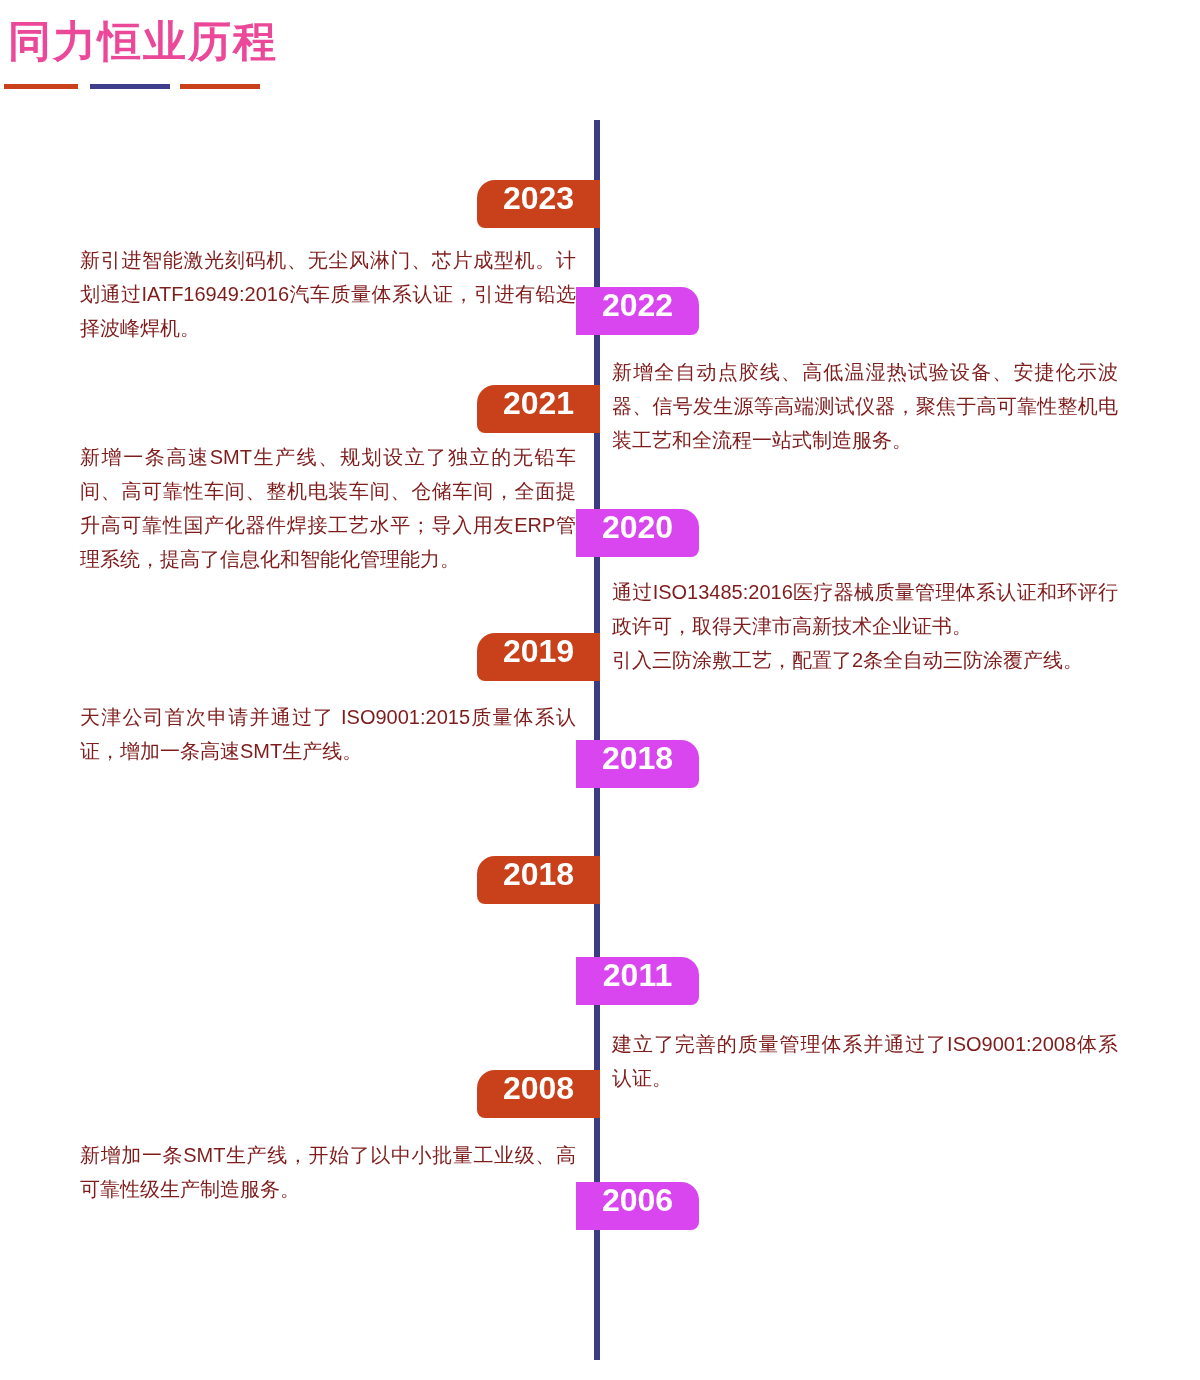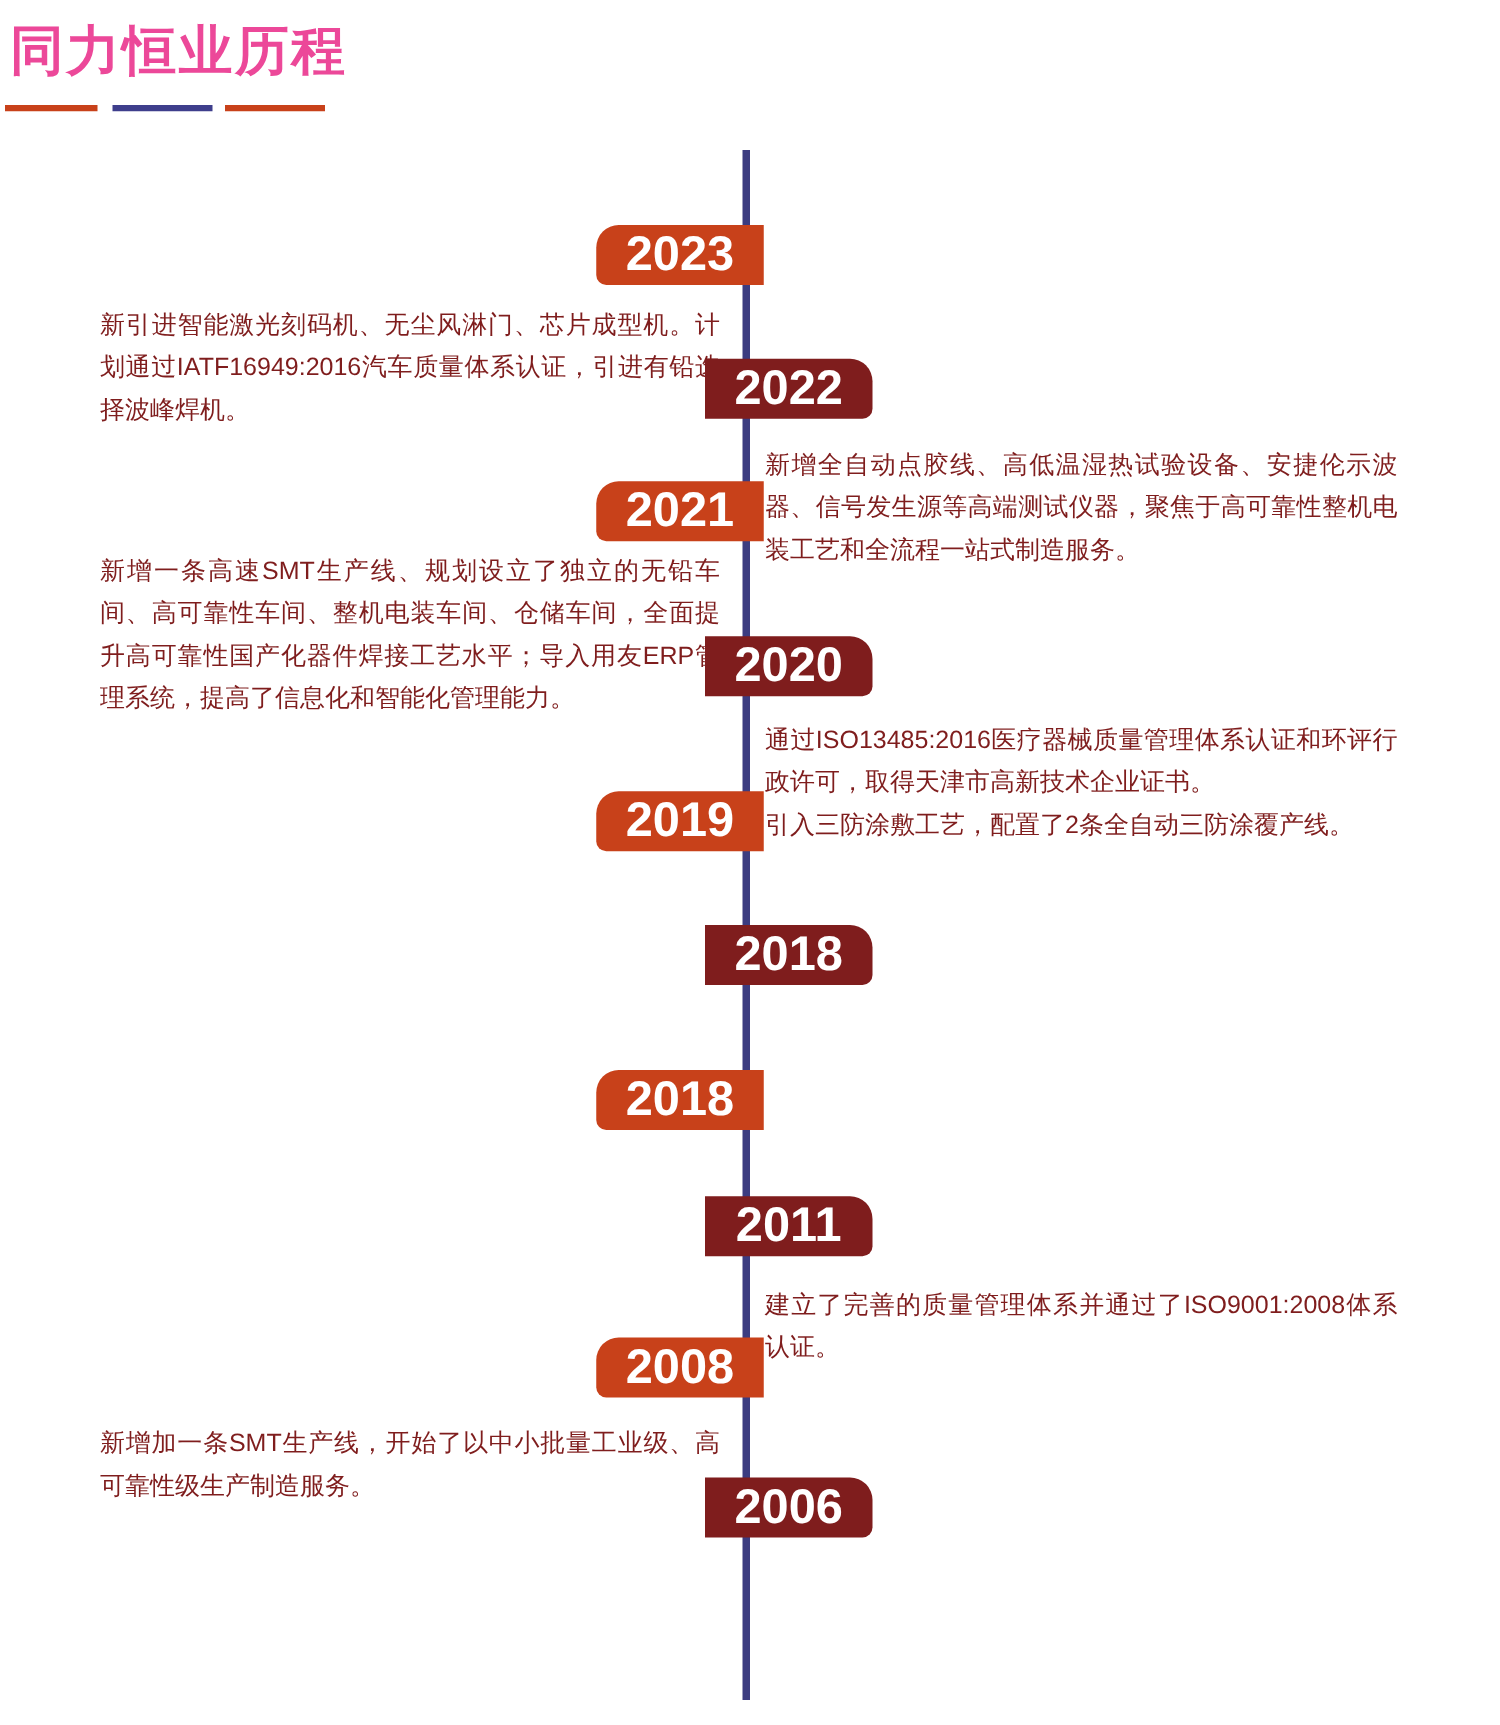--- a/index.html
+++ b/index.html
@@ -28,32 +28,32 @@
   .timeline-line {
     position: absolute;
     left: 594px;
     top: 120px;
     width: 6px;
     height: 1240px;
     background: #3C3C80;
   }
   .badge {
     position: absolute;
-    width: 134px;
+    width: 123px;
     height: 48px;
     display: flex;
-    align-items: center;
+    align-items: flex-start;
     justify-content: center;
     color: #ffffff;
-    font-size: 39px;
+    font-size: 32px;
     font-weight: bold;
     z-index: 2;
   }
   .badge.left  { left: 477px; background: #C8411A; border-radius: 18px 0 0 8px; }
-  .badge.right { left: 564px; background: #7f1d1d; border-radius: 0 18px 8px 0; }
+  .badge.right { left: 576px; background: #d946ef; border-radius: 0 18px 8px 0; }
   .desc {
     position: absolute;
     font-size: 20px;
     line-height: 34px;
     color: #7f1d1d;
     white-space: pre-line;
     text-align: justify;
   }
   .desc.left  { left: 80px;  width: 496px; }
   .desc.right { left: 612px; width: 506px; }
@@ -87,20 +87,21 @@
 
   <div class="badge right" style="top:509px">
     <span>2020</span>
   </div>
   <div class="desc right" style="top:575px">通过ISO13485:2016医疗器械质量管理体系认证和环评行政许可，取得天津市高新技术企业证书。
 引入三防涂敷工艺，配置了2条全自动三防涂覆产线。</div>
 
   <div class="badge left" style="top:633px">
     <span>2019</span>
   </div>
+  <div class="desc left" style="top:700px">天津公司首次申请并通过了 ISO9001:2015质量体系认证，增加一条高速SMT生产线。</div>
 
   <div class="badge right" style="top:740px">
     <span>2018</span>
   </div>
 
   <div class="badge left" style="top:856px">
     <span>2018</span>
   </div>
 
   <div class="badge right" style="top:957px">

